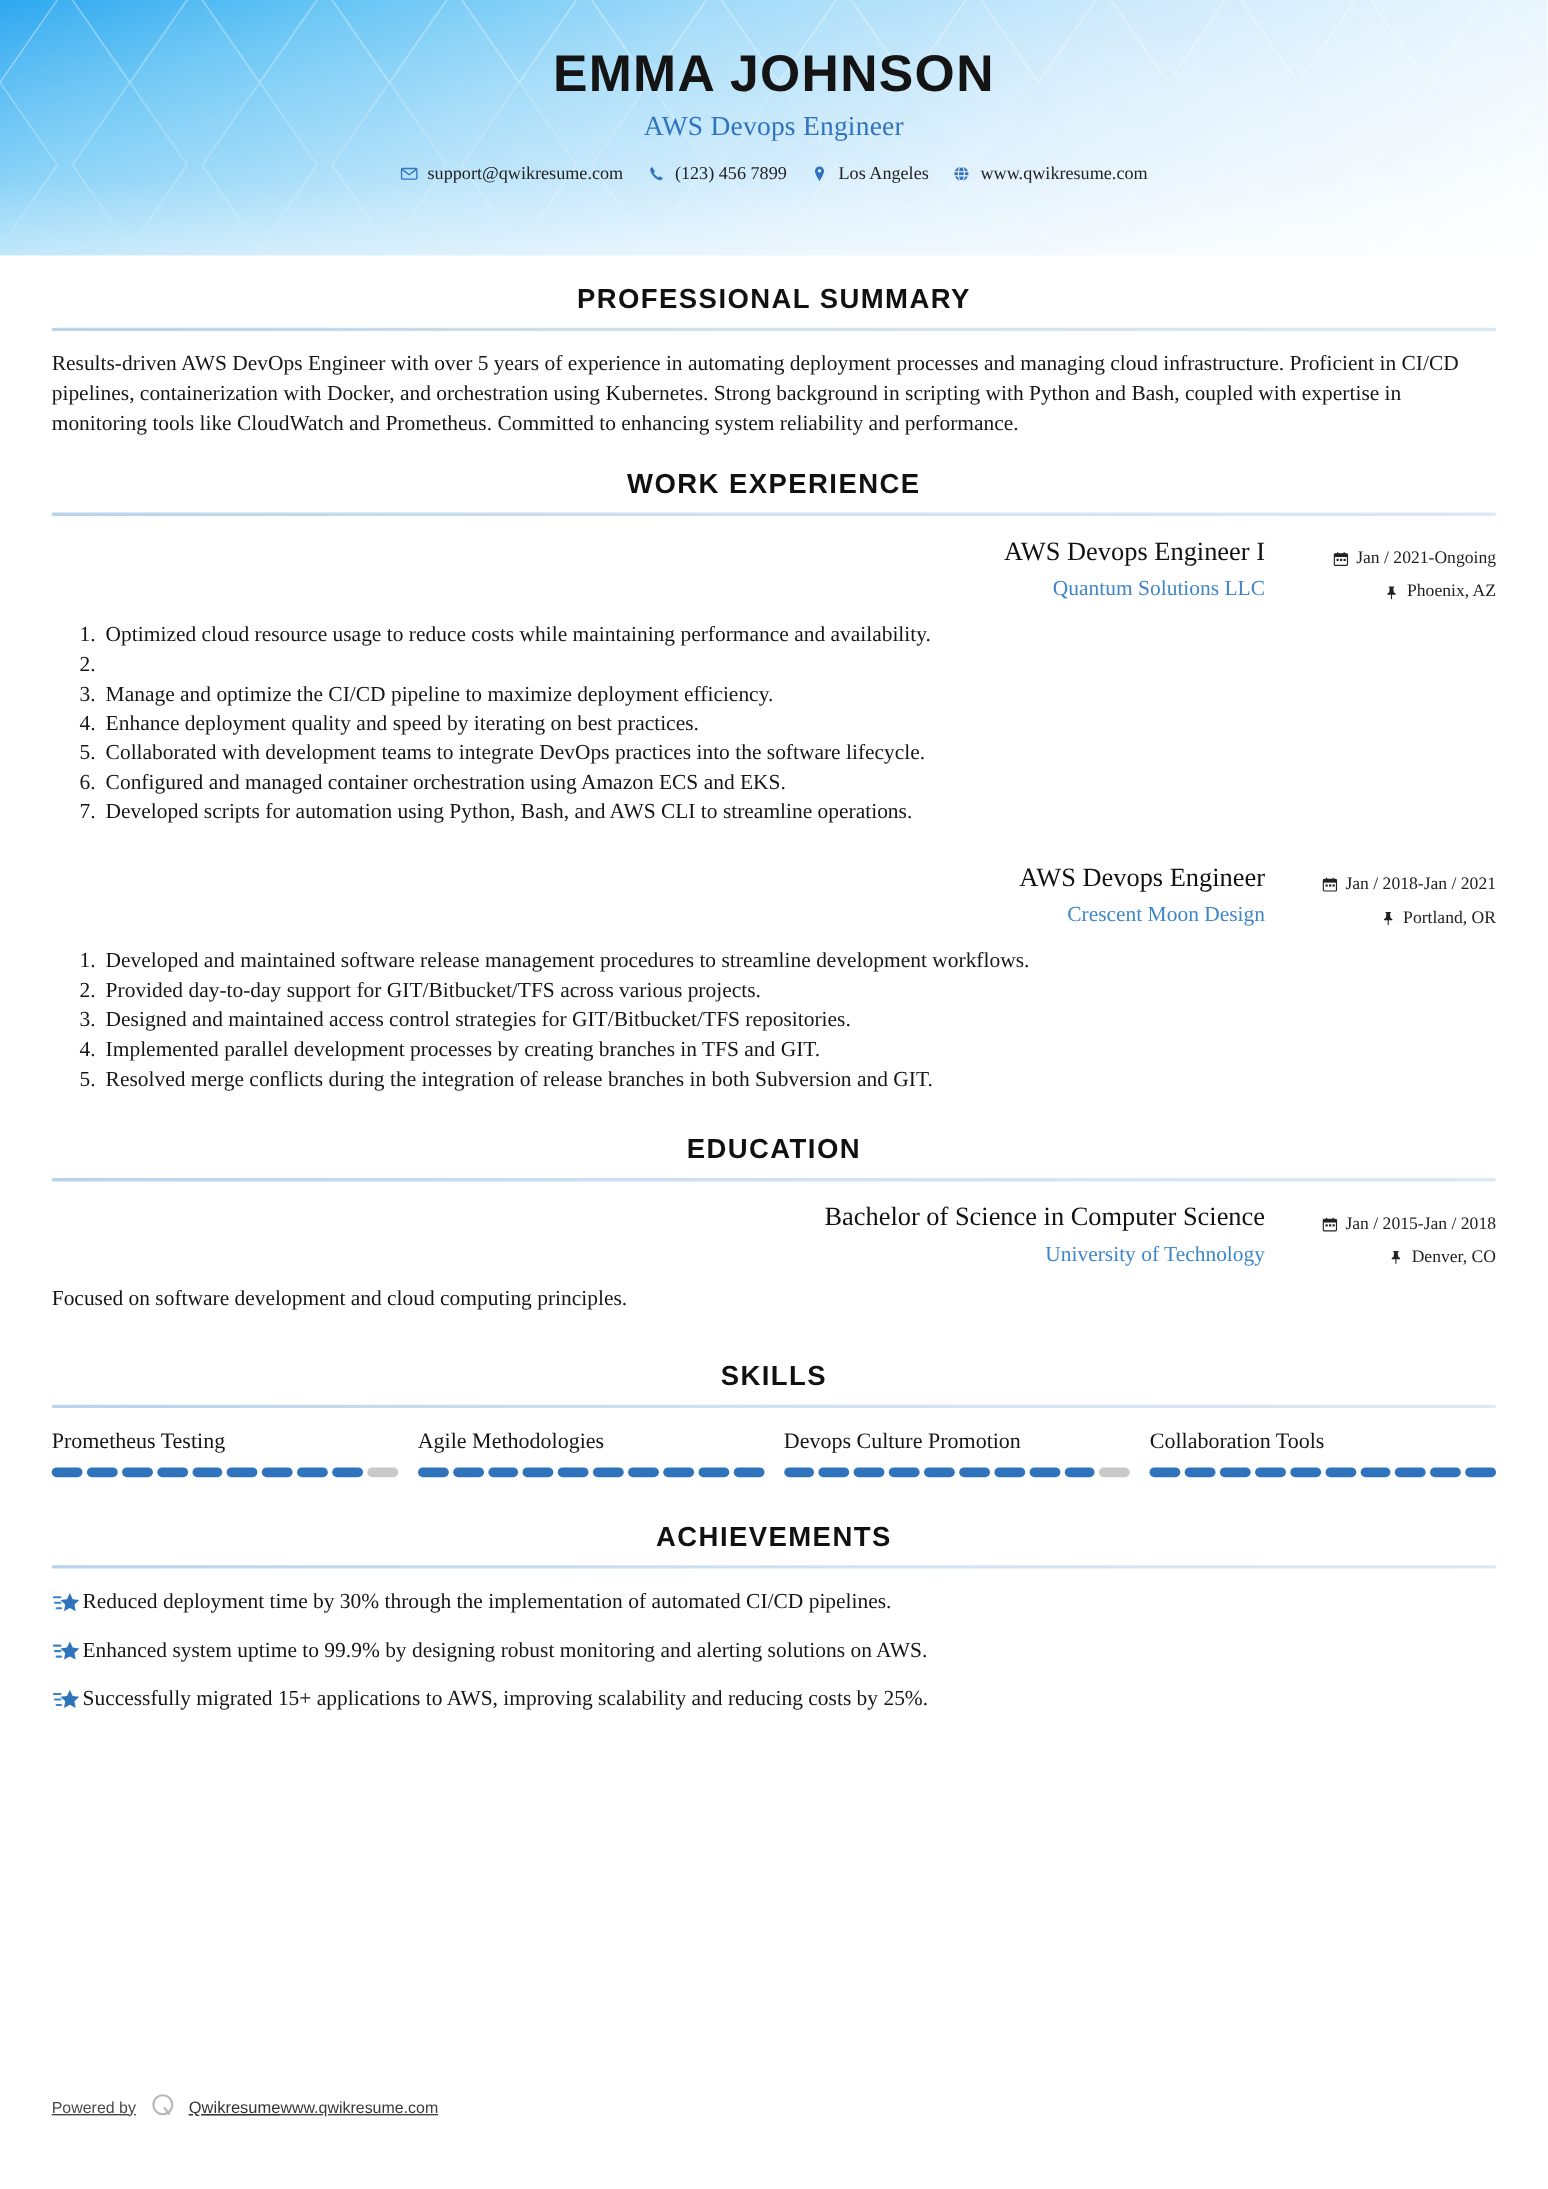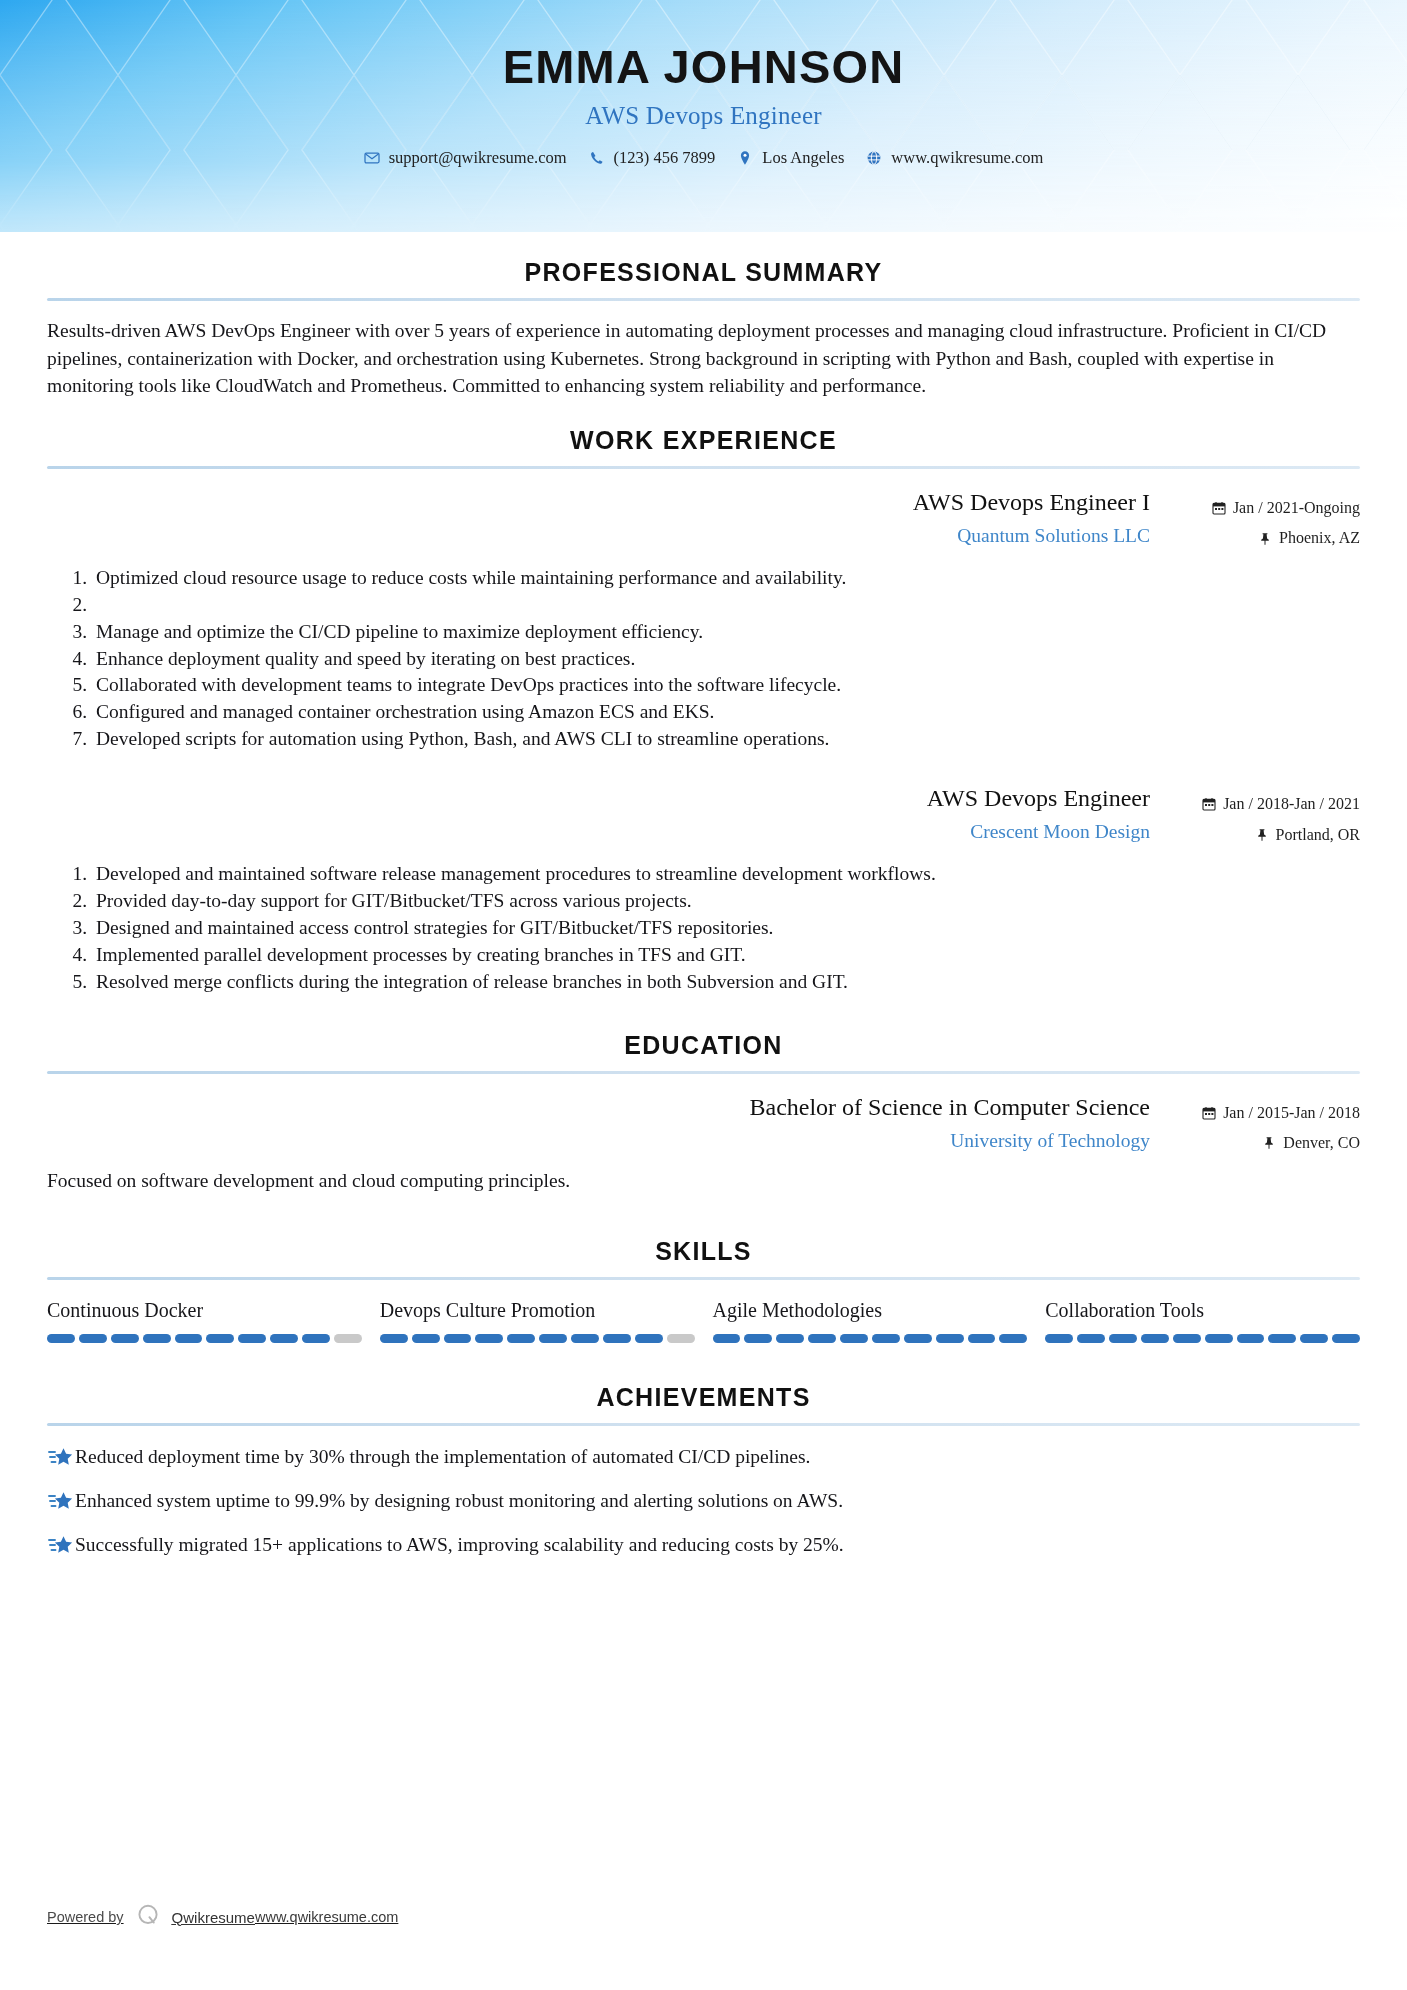--- a/index.html
+++ b/index.html
@@ -358,62 +358,62 @@
         <div class="edu-note">Focused on software development and cloud computing principles.</div>
       </div>
     </div>
 
     <div class="section" style="margin-top:42px;">
       <div class="sec-title">SKILLS</div>
       <div class="sec-rule"></div>
 
       <div class="skills-grid">
         <div class="skill">
-          <div class="skill-name">Continuous Docker</div>
+          <div class="skill-name">Prometheus Testing</div>
           <div class="skill-bar">
               <span class="seg on"></span>
               <span class="seg on"></span>
               <span class="seg on"></span>
               <span class="seg on"></span>
               <span class="seg on"></span>
               <span class="seg on"></span>
               <span class="seg on"></span>
               <span class="seg on"></span>
               <span class="seg on"></span>
               <span class="seg"></span>
+            </div>
+        </div>
+        <div class="skill">
+          <div class="skill-name">Agile Methodologies</div>
+          <div class="skill-bar">
+              <span class="seg on"></span>
+              <span class="seg on"></span>
+              <span class="seg on"></span>
+              <span class="seg on"></span>
+              <span class="seg on"></span>
+              <span class="seg on"></span>
+              <span class="seg on"></span>
+              <span class="seg on"></span>
+              <span class="seg on"></span>
+              <span class="seg on"></span>
             </div>
         </div>
         <div class="skill">
           <div class="skill-name">Devops Culture Promotion</div>
           <div class="skill-bar">
               <span class="seg on"></span>
               <span class="seg on"></span>
               <span class="seg on"></span>
               <span class="seg on"></span>
               <span class="seg on"></span>
               <span class="seg on"></span>
               <span class="seg on"></span>
               <span class="seg on"></span>
               <span class="seg on"></span>
               <span class="seg"></span>
-            </div>
-        </div>
-        <div class="skill">
-          <div class="skill-name">Agile Methodologies</div>
-          <div class="skill-bar">
-              <span class="seg on"></span>
-              <span class="seg on"></span>
-              <span class="seg on"></span>
-              <span class="seg on"></span>
-              <span class="seg on"></span>
-              <span class="seg on"></span>
-              <span class="seg on"></span>
-              <span class="seg on"></span>
-              <span class="seg on"></span>
-              <span class="seg on"></span>
             </div>
         </div>
         <div class="skill" style="padding-right:0;">
           <div class="skill-name">Collaboration Tools</div>
           <div class="skill-bar">
               <span class="seg on"></span>
               <span class="seg on"></span>
               <span class="seg on"></span>
               <span class="seg on"></span>
               <span class="seg on"></span>

